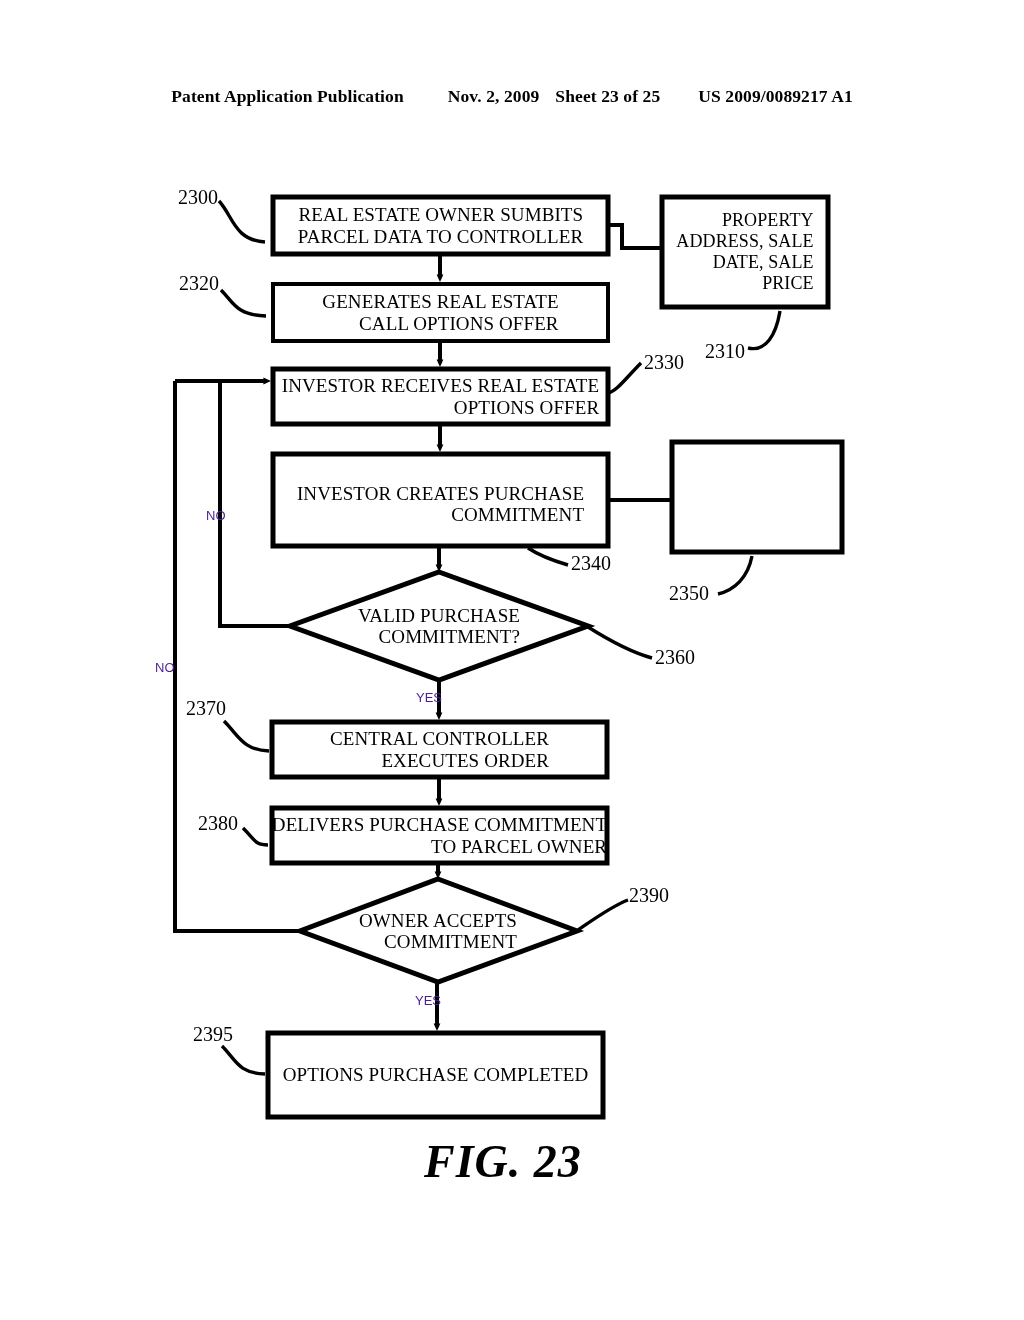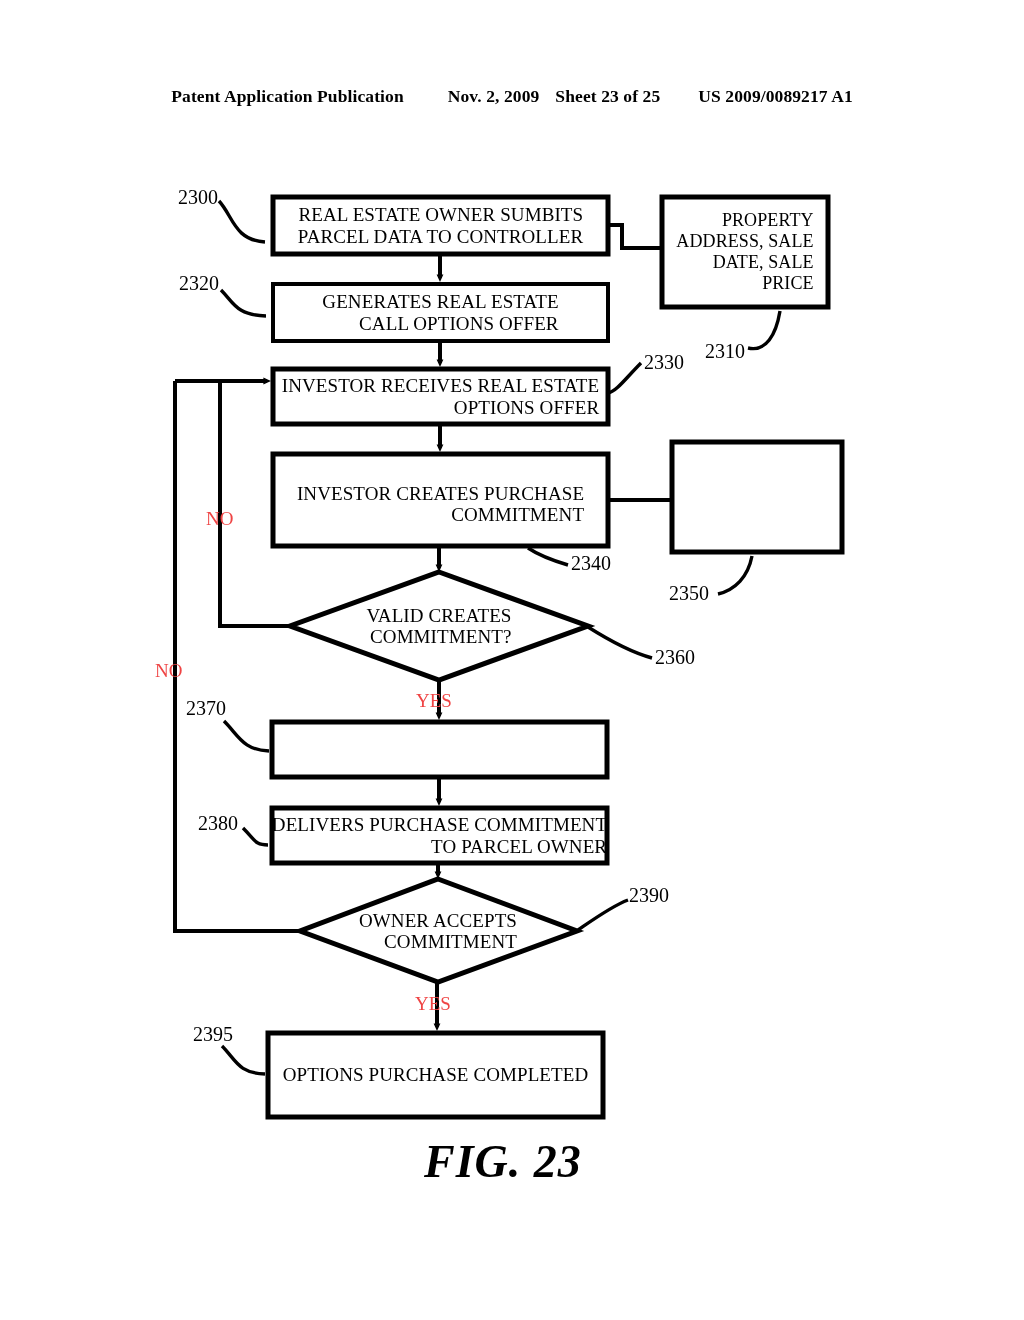--- a/index.html
+++ b/index.html
@@ -42,22 +42,22 @@
     white-space:pre-line;
   }
   .node-label.small{font-size:18px;line-height:1.17;}
   .ref-num{
     position:absolute;
     font-family:"Liberation Serif", serif;
     font-size:20px; color:#000; white-space:nowrap;
   }
   .edge-label{
     position:absolute;
-    font-family:Liberation Serif, serif;
-    font-size:19px; color:#ef4444; white-space:nowrap;
+    font-family:Liberation Sans, sans-serif;
+    font-size:13px; color:#4c1d95; white-space:nowrap;
   }
   #fig-caption{
     position:absolute;
     font-family:"Liberation Serif", serif;
     font-style:italic; font-weight:bold;
     font-size:46px; letter-spacing:1px;
     color:#000; white-space:nowrap;
   }
 </style>
 </head>
@@ -143,23 +143,25 @@
     <div class="node-label" style="left:273px;top:284px;width:335px;height:57px;">GENERATES REAL ESTATE
 CALL OPTIONS OFFER</div>
 
     <div class="node-label" style="left:273px;top:369px;width:335px;height:55px;">INVESTOR RECEIVES REAL ESTATE
 OPTIONS OFFER</div>
 
     <div class="node-label" style="left:273px;top:458px;width:335px;height:92px;">INVESTOR CREATES PURCHASE
 COMMITMENT</div>
 
 
-    <div class="node-label" style="left:310px;top:590px;width:258px;height:72px;">VALID CREATES
+    <div class="node-label" style="left:310px;top:590px;width:258px;height:72px;">VALID PURCHASE
 COMMITMENT?</div>
 
+    <div class="node-label" style="left:272px;top:722px;width:335px;height:55px;">CENTRAL CONTROLLER
+EXECUTES ORDER</div>
 
     <div class="node-label" style="left:268px;top:808px;width:343px;height:55px;">DELIVERS PURCHASE COMMITMENT
 TO PARCEL OWNER</div>
 
     <div class="node-label" style="left:318px;top:896px;width:240px;height:70px;">OWNER ACCEPTS
 COMMITMENT</div>
 
     <div class="node-label" style="left:268px;top:1033px;width:335px;height:84px;">OPTIONS PURCHASE COMPLETED</div>
 
     <div class="ref-num" style="left:178px;top:186px;text-align:center;">2300</div>

